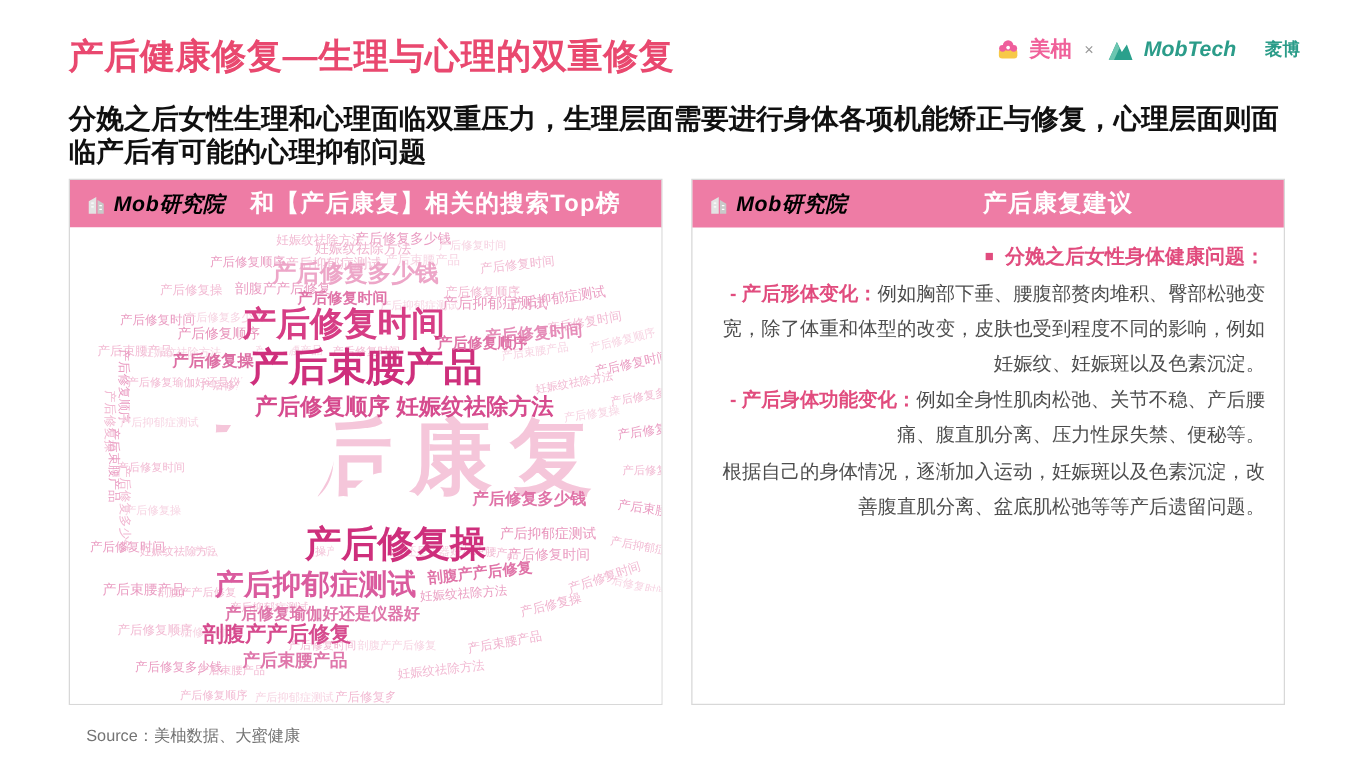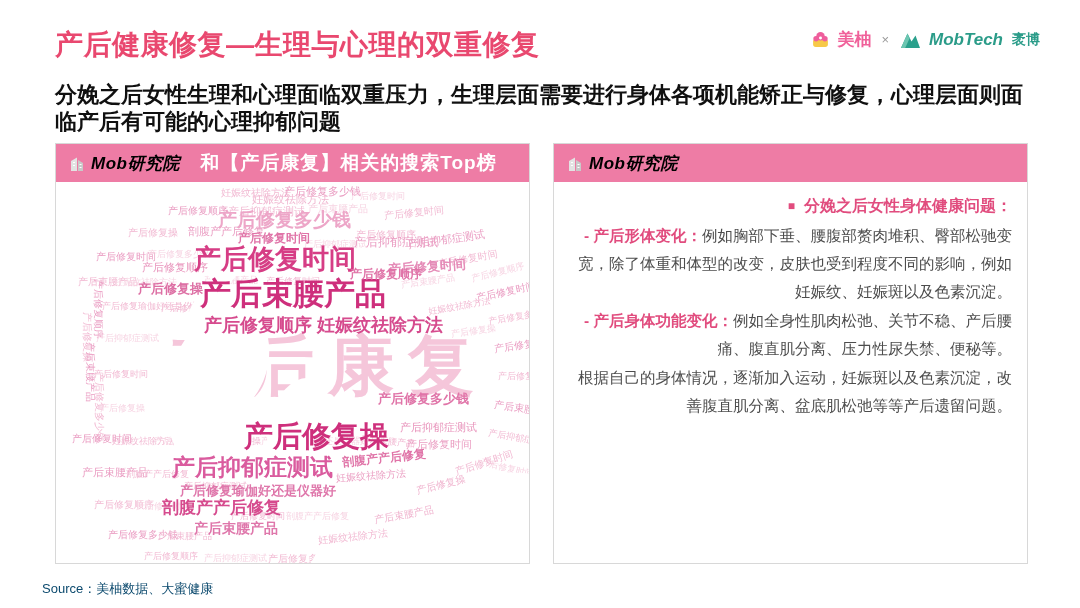--- a/index.html
+++ b/index.html
@@ -11,21 +11,21 @@
   .page-title{
     position:absolute;left:55px;top:26px;font-size:28px;font-weight:bold;
     color:#E9486F;letter-spacing:.5px;
   }
   .brand{
     position:absolute;right:40px;top:28px;display:flex;align-items:center;gap:7px;
   }
   .meiyou-text{color:#F0619A;font-size:17px;font-weight:bold;}
   .cross{color:#9a9a9a;font-size:13px;margin:0 3px;}
   .mobtech-text{color:#2B9C89;font-size:17px;font-weight:bold;font-style:italic;}
-  .mobtech-suffix{color:#2B9C89;font-size:14px;font-weight:bold;margin-left:2px;}
+  .mobtech-suffix{color:#2B9C89;font-size:14px;font-weight:bold;margin-left:16px;}
   .subtitle{
     position:absolute;left:55px;top:82px;width:978px;font-size:22px;font-weight:bold;
     color:#101010;line-height:1.22;
   }
   
   .panel{
     position:absolute;top:143px;width:475px;height:421px;background:#fff;
     border:1px solid #D8D8D8;box-sizing:border-box;
   }
   .panel-left{left:55px;}
@@ -58,21 +58,21 @@
   .advice-body p{margin:0 0 2px 0;}
   .sec-head{color:#E14C7E;font-weight:bold;font-size:16px;}
   .sec-head .bullet{font-size:12px;margin-right:9px;vertical-align:1px;}
   .sec-head.mt{margin-top:30px;}
   .sec-item .lead{color:#E14C7E;font-weight:bold;}
   .sec-item{text-indent:8px;}
   .sec-item{text-indent:0;padding-left:0;}
   .sec-item .dash-indent{display:inline-block;width:8px;}
   
   .source{
-    position:absolute;left:42px;top:580px;font-size:13px;color:#0c4a6e;
+    position:absolute;left:69px;top:580px;font-size:13px;color:#737373;
   }
 </style>
 </head>
 <body>
 
 <div class="page-title">产后健康修复—生理与心理的双重修复</div>
 
 <div class="brand">
   <span style="display:inline-flex;">
     <svg width="19" height="19" viewBox="0 0 18 18">
@@ -225,20 +225,21 @@
           <path d="M3,17 L3,7 L9,3.5 L9,17 Z" fill="#E3E3E3"></path>
           <path d="M10,17 L10,6 L15,9 L15,17 Z" fill="#C9C9C9"></path>
           <rect x="5" y="8" width="2" height="1" fill="#fff"></rect>
             <rect x="5" y="11" width="2" height="1" fill="#fff"></rect>
           <rect x="11.5" y="10" width="2" height="1" fill="#fff"></rect>
             <rect x="11.5" y="13" width="2" height="1" fill="#fff"></rect>
         </svg>
       </span>
       <span class="mob-logo-text">Mob研究院</span>
     </span>
+    <span class="panel-header-title">产后康复建议</span>
   </div>
   <div class="advice-body">
       <p class="sec-head"><span class="bullet">■</span><span>分娩之后女性身体健康问题：</span></p>
       <p class="sec-item"><span class="dash-indent"></span><span class="lead">- 产后形体变化：</span>例如胸部下垂、腰腹部赘肉堆积、臀部松驰变宽，除了体重和体型的改变，皮肤也受到程度不同的影响，例如妊娠纹、妊娠斑以及色素沉淀。</p>
       <p class="sec-item"><span class="dash-indent"></span><span class="lead">- 产后身体功能变化：</span>例如全身性肌肉松弛、关节不稳、产后腰痛、腹直肌分离、压力性尿失禁、便秘等。</p>
       <p class="sec-para">根据自己的身体情况，逐渐加入运动，妊娠斑以及色素沉淀，改善腹直肌分离、盆底肌松弛等等产后遗留问题。</p>
     </div>
 </div>
 
 <div class="source">Source：美柚数据、大蜜健康</div>

